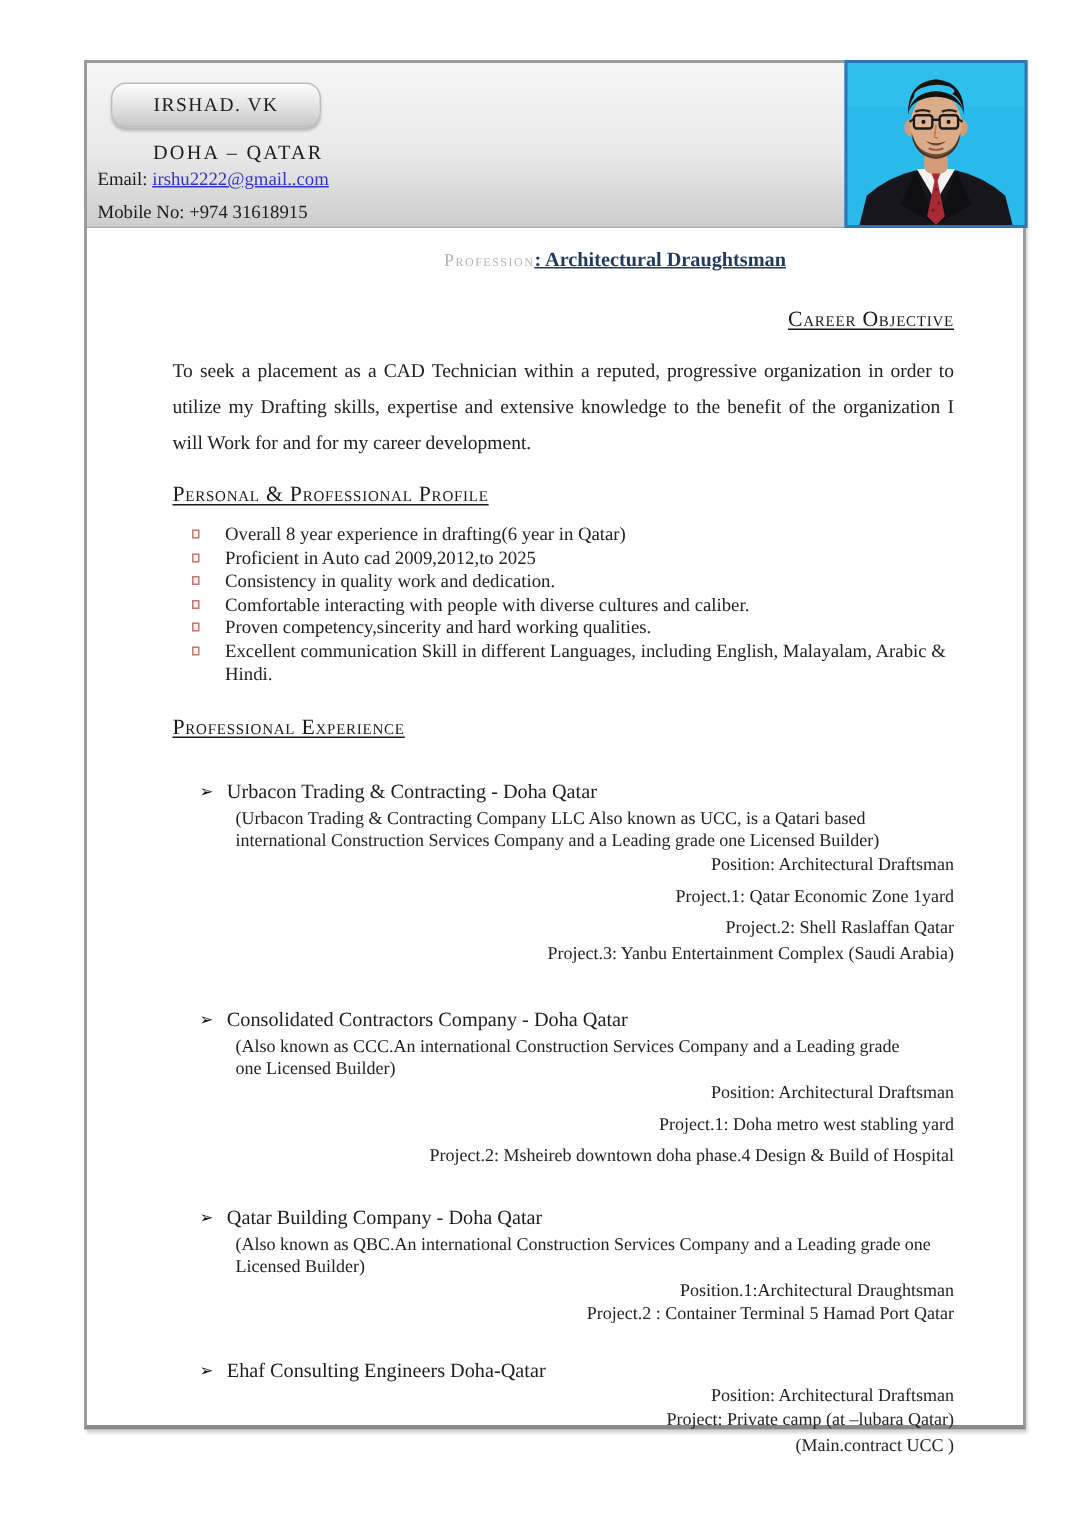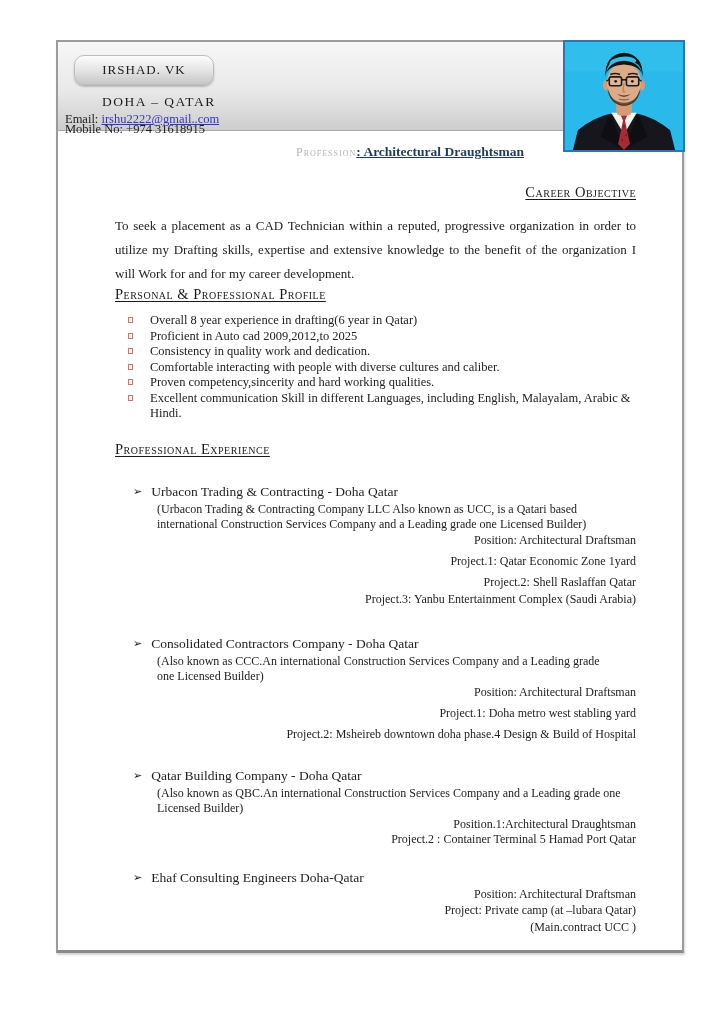--- a/index.html
+++ b/index.html
@@ -9,38 +9,38 @@
   .page {
     position:absolute; left:56px; top:40px; width:628px; height:913px;
     background:#ffffff;
     border:2px solid #9b9b9b;
     border-bottom:3px solid #8a8a8a;
     box-shadow:1px 2px 2px rgba(0,0,0,0.18);
   }
 
   
   .banner {
-    position:relative; width:100%; height:89px;
+    position:relative; width:100%; height:110px;
     background:linear-gradient(#f6f6f6, #e9e9e9 55%, #cdcdcd);
     border-bottom:1px solid #a8a8a8;
     font-family:Liberation Serif, serif;
   }
   .nameplate {
     position:absolute; left:16px; top:13px; width:140px; height:30px;
     border-radius:10px;
     background:linear-gradient(#fdfdfd, #e2e2e2 55%, #c7c7c7);
     border:1px solid #bdbdbd;
     box-shadow:0 2px 2px rgba(0,0,0,0.22);
     display:flex; align-items:center; justify-content:center;
     font-size:13px; letter-spacing:1px; color:#1c1c1c;
   }
   .location { position:absolute; left:44px; top:52px; font-size:13.5px; letter-spacing:1.5px; color:#1c1c1c; }
   .contact-row { position:absolute; left:7px; font-size:12.5px; color:#1c1c1c; }
   .contact-row.email { top:70px; }
-  .contact-row.mobile { top:80px; }
+  .contact-row.mobile { top:92px; }
   .email-link { color:#3333cc; text-decoration:underline; }
 
   .photo-frame {
     position:absolute; top:-2px; right:-3px; width:122px; height:112px;
     border:2px solid #2e75b6; background:#29b9ea; overflow:hidden;
   }
   .photo-frame svg { display:block; width:100%; height:100%; }
 
   
   .profession-line {
@@ -55,21 +55,21 @@
   }
 
   
   .content { padding:0 46px 0 57px; }
 
   .section-heading {
     font-variant:small-caps; font-size:14.5px; letter-spacing:0.5px;
     color:#1a1a1a; text-decoration:underline; text-underline-offset:2px;
   }
   .h-objective { margin-top:24px;text-align:right; }
-  .h-profile   { }
+  .h-profile   { margin-top:15px; }
   .h-experience{ margin-top:19px; }
 
   .objective-text {
     margin-top:13px; font-size:13px; line-height:24px; text-align:justify; color:#222;
   }
 
   .profile-list { margin-top:10px; list-style:none; }
   .profile-list li {
     display:flex; align-items:baseline; padding-left:13px;
     font-size:12.5px; line-height:15.5px; color:#222;

